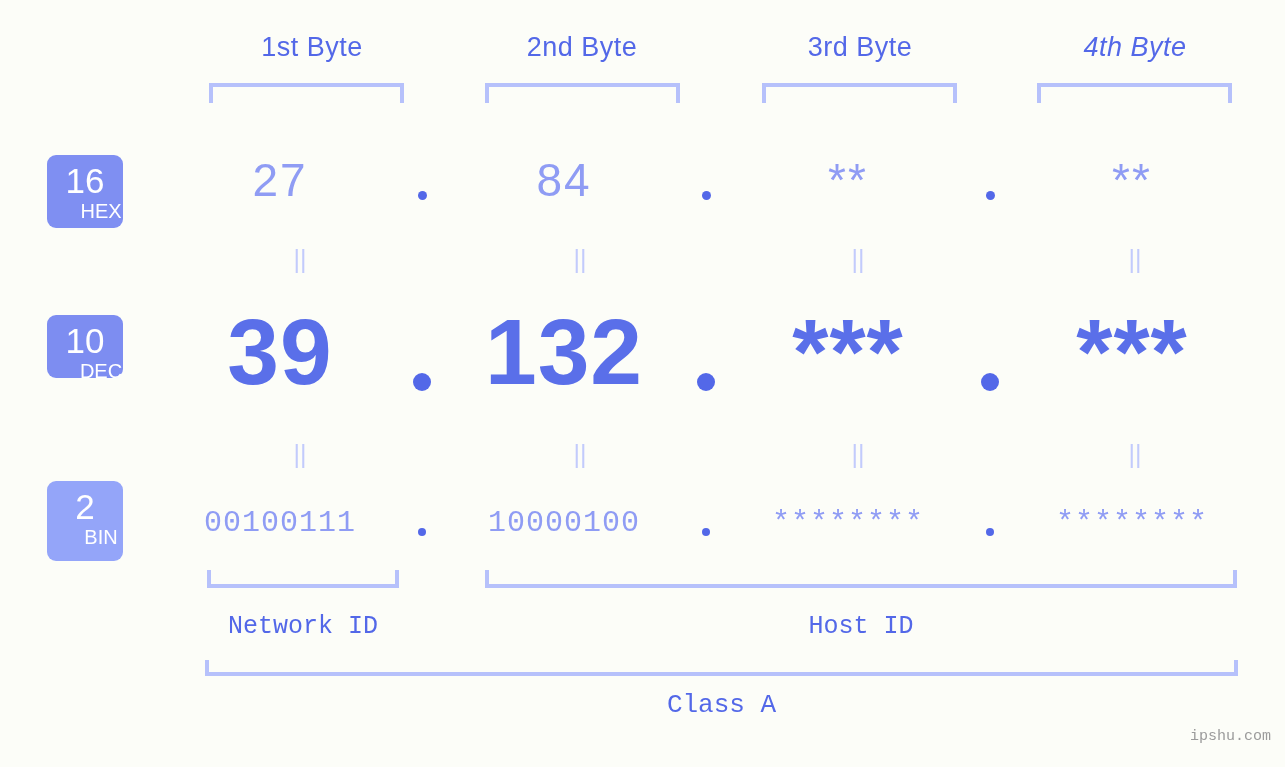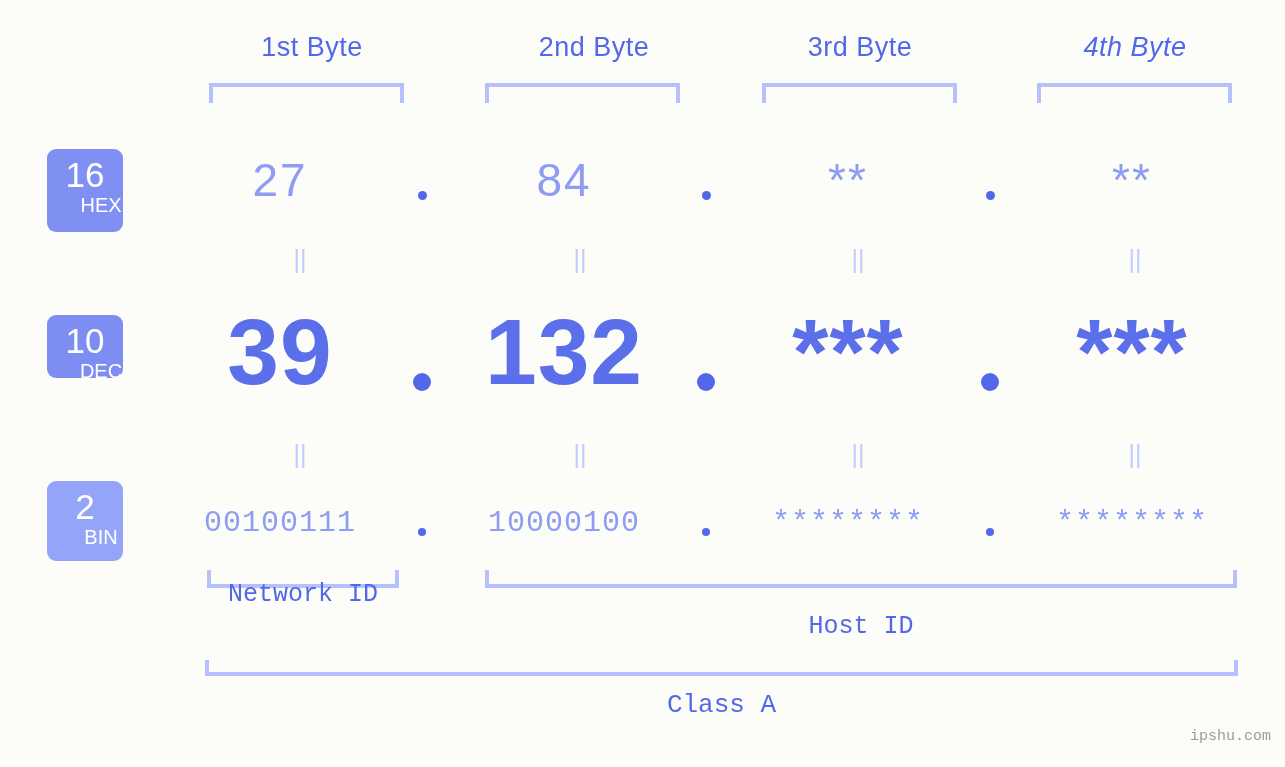--- a/index.html
+++ b/index.html
@@ -62,21 +62,21 @@
     line-height: 38px;
     font-weight: 400;
   }
   .base-badge .name {
     display: block;
     font-size: 20px;
     line-height: 23px;
     font-weight: 400;
     margin-left: 32px;
   }
-  #badge-hex { top: 149px; height: 83px; background: #7f8ff2; }
+  #badge-hex { top: 155px; height: 73px; background: #7f8ff2; }
   #badge-dec { top: 315px; height: 63px; background: #7d8df1; }
   #badge-bin { top: 481px; height: 80px; background: #94a5f9; }
 
   
   .row {
     position: absolute;
     left: 150px;
     width: 1135px;
     display: flex;
     align-items: center;
@@ -193,21 +193,21 @@
     color: #9b9b9b;
     font-family: Liberation Mono, monospace;
   }
 </style>
 </head>
 <body>
 
 <div id="stage">
 
   <div class="byte-header" style="left:182px;">1st Byte</div>
-  <div class="byte-header" style="left:464px;">2nd Byte</div>
+  <div class="byte-header" style="left:452px;">2nd Byte</div>
   <div class="byte-header" style="left:730px;">3rd Byte</div>
   <div class="byte-header" style="left:1005px;font-style:italic;">4th Byte</div>
 
   <div class="header-bracket" style="left:209px;width:195px;"></div>
   <div class="header-bracket" style="left:485px;width:195px;"></div>
   <div class="header-bracket" style="left:762px;width:195px;"></div>
   <div class="header-bracket" style="left:1037px;width:195px;"></div>
 
   <div id="badge-hex" class="base-badge">
     <span class="num">16</span>
@@ -256,21 +256,21 @@
     <div class="cell">00100111</div>
     <div class="dot-sep"><i></i></div>
     <div class="cell">10000100</div>
     <div class="dot-sep"><i></i></div>
     <div class="cell">********</div>
     <div class="dot-sep"><i></i></div>
     <div class="cell">********</div>
   </div>
 
   <div class="id-bracket" style="left:207px;top:570px;width:192px;"></div>
-  <div class="id-label" style="left:207px;top:580px;width:192px;">Network ID</div>
+  <div class="id-label" style="left:207px;top:612px;width:192px;">Network ID</div>
 
   <div class="id-bracket" style="left:485px;top:570px;width:752px;"></div>
   <div class="id-label" style="left:485px;top:612px;width:752px;">Host ID</div>
 
   <div id="class-bracket"></div>
   <div id="class-label">Class A</div>
 
   <div id="watermark">ipshu.com</div>
 
 </div>

